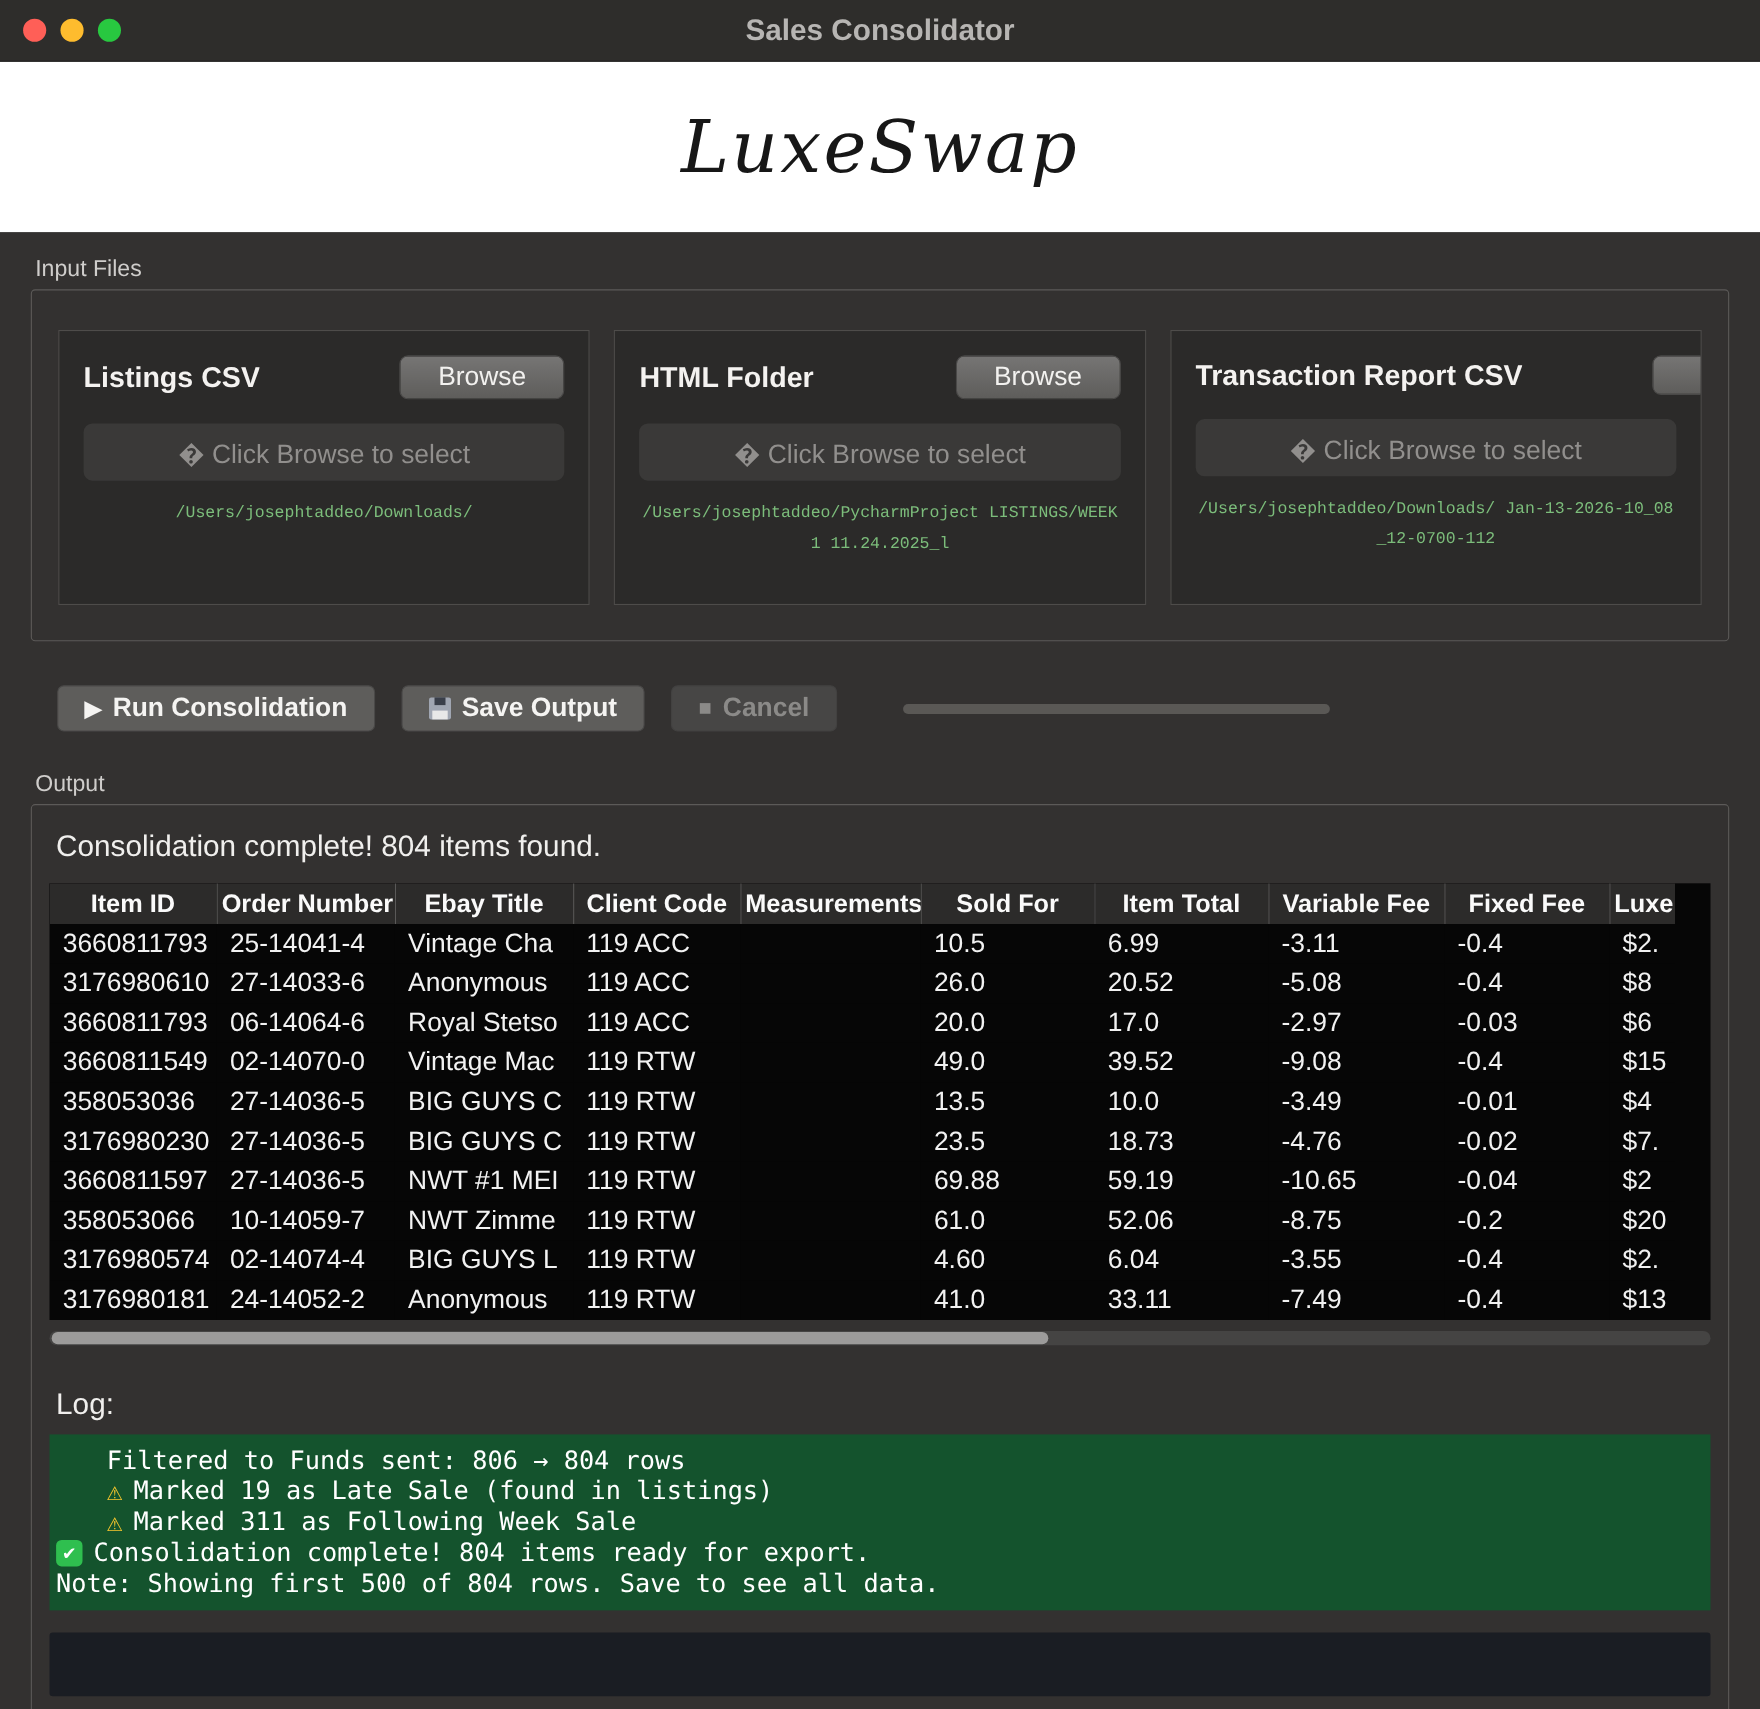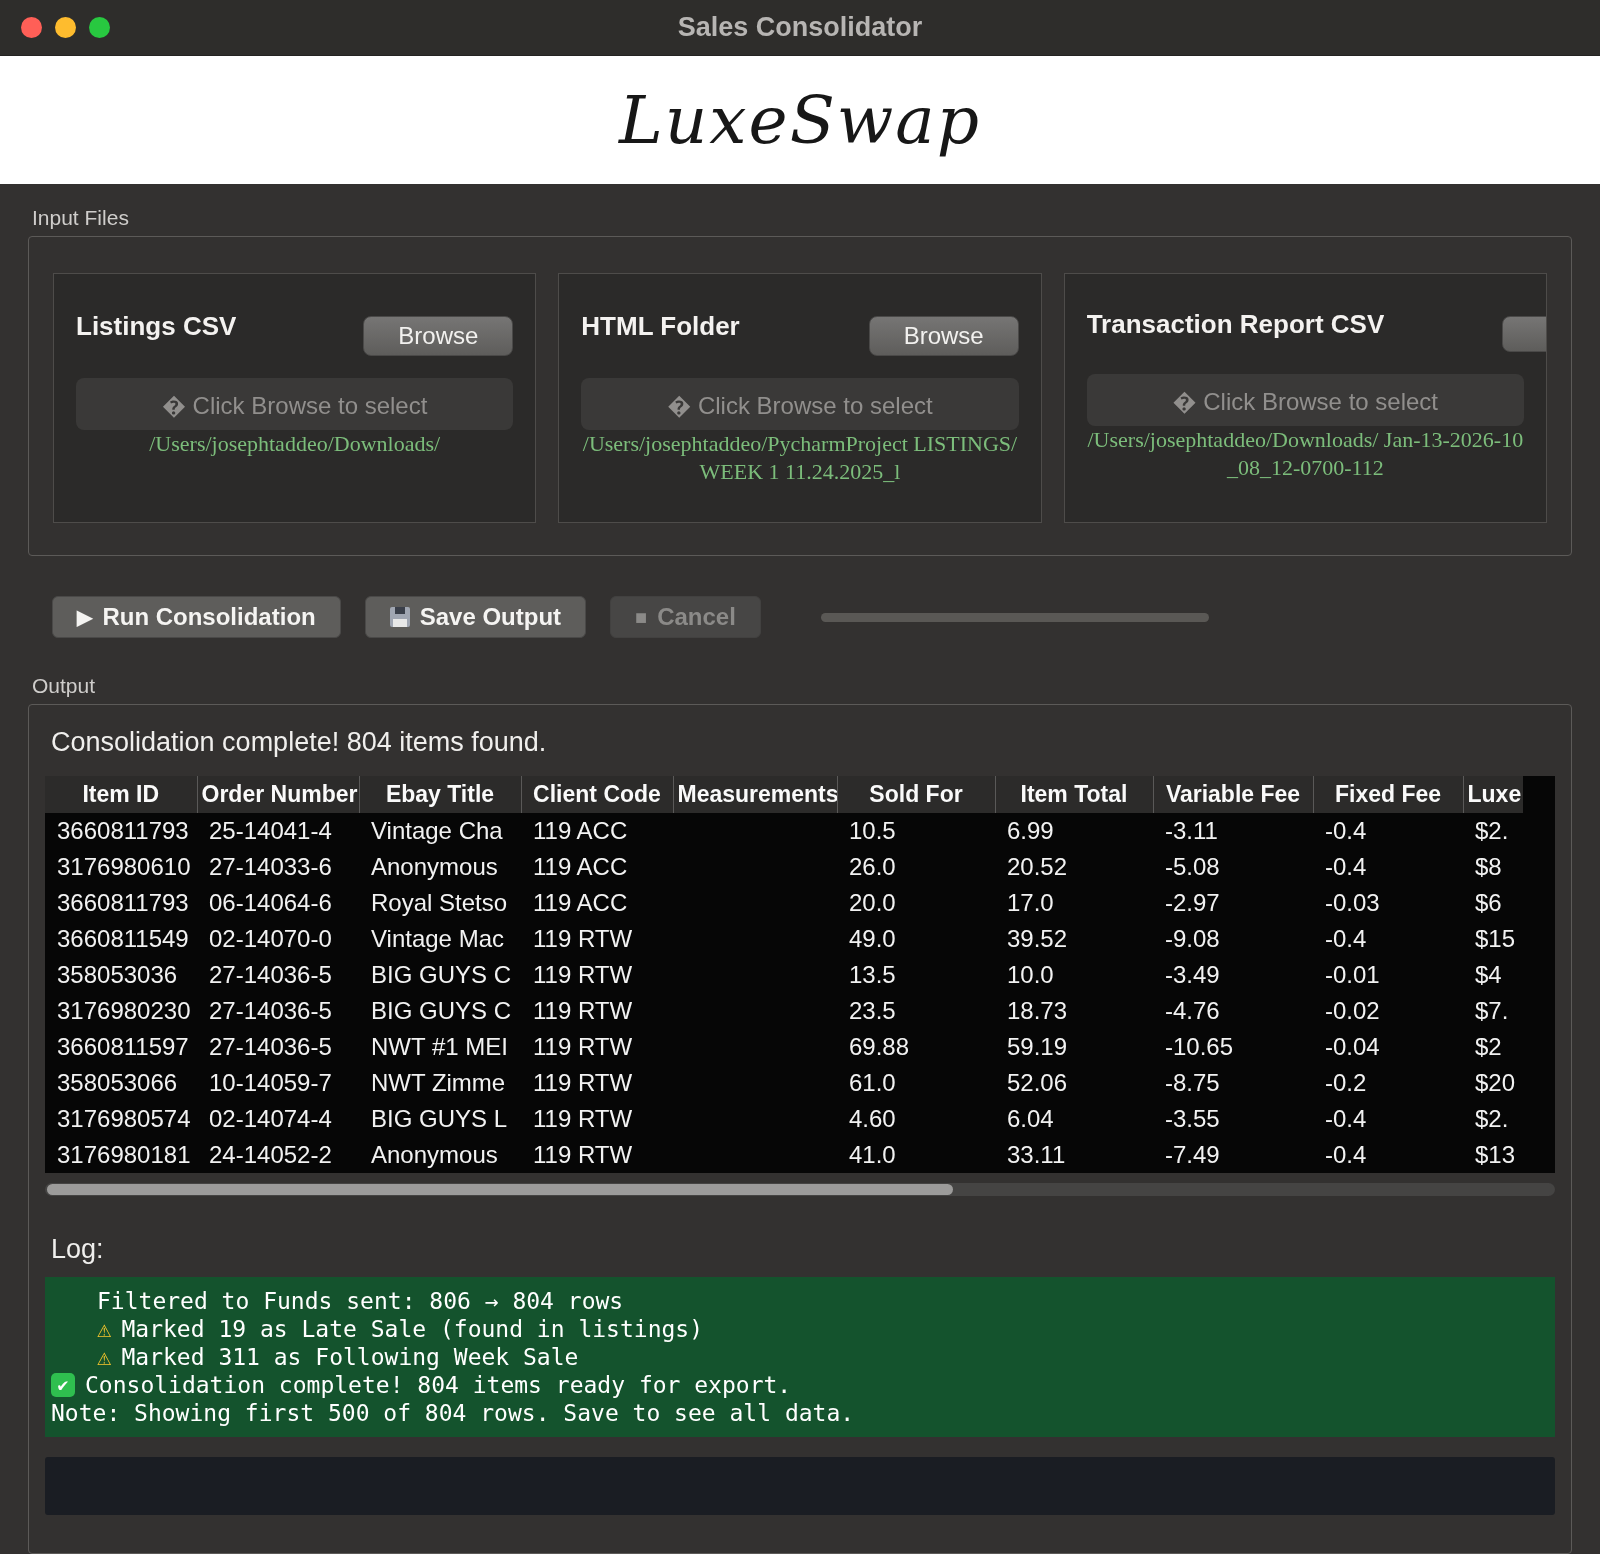--- a/index.html
+++ b/index.html
@@ -20,21 +20,21 @@
   .light { width:21px; height:21px; border-radius:50%; }
   .light.red { background:#ff5f57; }
   .light.yellow { background:#febc2e; }
   .light.green { background:#28c840; }
   .win-title {
     position:absolute; left:0; right:0; text-align:center;
     font-size:27px; font-weight:700; color:#b7b5b3;
   }
 
   
-  .logo-band { height:128px; background:#ffffff; display:flex; align-items:center; justify-content:center; flex:0 0 auto; }
+  .logo-band { height:155px; background:#ffffff; display:flex; align-items:center; justify-content:center; flex:0 0 auto; }
   .logo-text {
     font-family:"DejaVu Serif", serif; font-style:italic; font-weight:500;
     font-size:66px; color:#171717; letter-spacing:2px;
   }
 
   
   .content { flex:1 1 auto; padding:14px 28px 0 28px; display:flex; flex-direction:column; }
 
   .group-label { font-size:21px; color:#cfcdcb; margin:8px 0 6px 4px; }
   .group-box { border:1px solid #5c5a58; border-radius:4px; }
@@ -46,31 +46,30 @@
     flex:1 1 0; background:#2b2a29; border:1px solid #4e4c4a;
     padding:22px 22px 18px 22px; min-height:250px; overflow:hidden;
   }
   .panel-header { display:flex; justify-content:space-between; align-items:center; gap:12px; }
   .panel-title { font-size:26px; font-weight:700; color:#f4f2f0; white-space:nowrap; overflow:hidden; }
   .browse-btn {
     background:linear-gradient(#767574,#5e5d5b); color:#f2f1ef;
     border:1px solid #4a4948; border-radius:8px; font-size:24px;
     padding:5px 34px; cursor:pointer; white-space:nowrap; flex:0 0 auto;
     font-family:"Liberation Sans", sans-serif;
-    margin-top:20px;
   }
   .browse-btn.stub { padding:5px 0; width:52px; min-height:36px; margin-right:-30px; }
   .select-btn {
     margin-top:22px; width:100%; height:52px; background:#3a3938;
     border:none; border-radius:8px; color:#918f8d; font-size:24px; cursor:pointer;
     font-family:"Liberation Sans", sans-serif;
   }
   .file-path {
-    font-family:Liberation Serif, serif;
-    font-size:22px; line-height:28px; color:#7cbd7b; text-align:center;
+    margin-top:16px; font-family:Liberation Mono, monospace;
+    font-size:15px; line-height:28px; color:#7cbd7b; text-align:center;
     max-height:58px; overflow:hidden; word-break:break-all;
   }
 
   
   .toolbar { display:flex; align-items:center; margin:40px 0 2px 24px; gap:24px; }
   .tool-btn {
     display:inline-flex; align-items:center; gap:10px;
     background:#5e5d5b; border:1px solid #4a4948; border-radius:6px;
     color:#f5f4f2; font-size:24px; font-weight:600; padding:6px 24px; cursor:pointer;
     font-family:"Liberation Sans", sans-serif;

